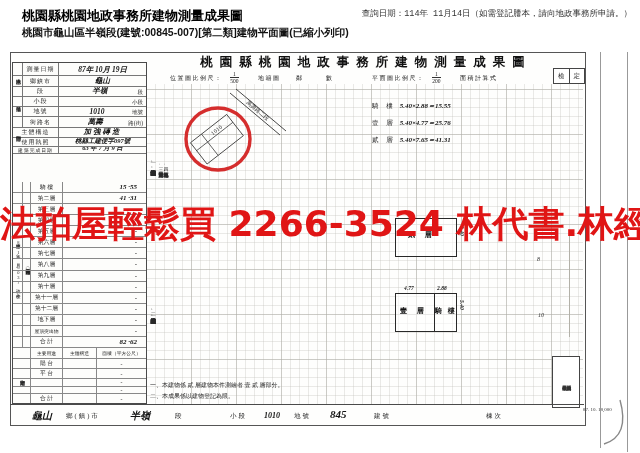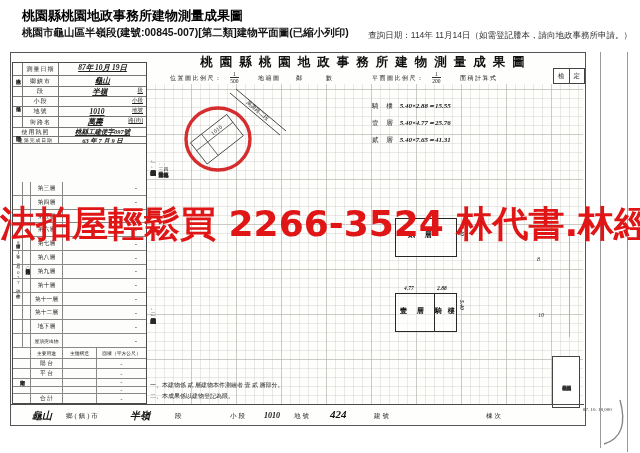--- a/index.html
+++ b/index.html
@@ -2,21 +2,21 @@
 <html><head>
 <meta charset="utf-8">
 <style>
   html,body{margin:0;padding:0;}
   body{width:640px;height:453px;background:#ffffff;position:relative;overflow:hidden;
        font-family:"Liberation Serif","DejaVu Serif",serif;color:#222;}
   .abs{position:absolute;}
   
   .sys-title{left:22px;top:7px;font-family:"Liberation Sans","DejaVu Sans",sans-serif;
              font-weight:700;font-size:13px;color:#000;white-space:nowrap;}
-  .qdate{right:8px;top:30px;font-family:Liberation Sans, sans-serif;
+  .qdate{right:8px;top:8px;font-family:Liberation Mono, monospace;
          font-size:8.5px;color:#333;white-space:nowrap;}
   .doc-line{left:22px;top:26px;font-family:"Liberation Sans","DejaVu Sans",sans-serif;
             font-weight:700;font-size:10.5px;color:#111;white-space:nowrap;}
   
   .form-border{left:10px;top:52px;width:574px;height:372px;border:1px solid #555;background:#fefefd;}
   .grid{left:147px;top:84px;width:436px;height:320px;opacity:.6;pointer-events:none;
     background:
       repeating-linear-gradient(0deg, transparent 0 44px, rgba(120,118,108,.5) 44px 45px),
       repeating-linear-gradient(90deg, transparent 0 44px, rgba(120,118,108,.5) 44px 45px),
       repeating-linear-gradient(0deg, transparent 0 8px, rgba(150,148,138,.33) 8px 9px),
@@ -30,21 +30,21 @@
   .checkbox{left:553px;top:68px;width:30px;height:14px;border:1px solid #444;display:flex;background:#fff;}
   .checkbox div{flex:1;border-right:1px solid #444;font-size:6.5px;display:flex;align-items:center;justify-content:center;}
   .checkbox div:last-child{border-right:none;}
   
   .ltable{left:12px;top:62px;width:135px;height:342px;border:1px solid #4a4a4a;background:#fdfdfb;box-sizing:border-box;}
   .trow{display:flex;border-bottom:1px solid #777;box-sizing:border-box;align-items:stretch;}
   .cA{width:10px;border-right:1px solid #777;box-sizing:border-box;}
   .cL{width:36px;border-right:1px solid #777;box-sizing:border-box;font-size:6px;
       display:flex;align-items:center;justify-content:center;letter-spacing:1px;color:#1c1c1c;white-space:nowrap;overflow:hidden;}
   .cL.wide{width:46px;}
-  .cV{flex:1;display:flex;align-items:flex-start;font-size:7.5px;padding:0 3px;overflow:hidden;text-decoration:underline;}
+  .cV{flex:1;display:flex;align-items:flex-end;font-size:7.5px;padding:0 3px;overflow:hidden;}
   .cV .val{flex:1;text-align:center;}
   .cV .sfx{font-size:5.5px;color:#222;}
   .hand{font-style:italic;font-weight:700;color:#141414;}
   .vtext{writing-mode:vertical-rl;text-orientation:upright;line-height:1;color:#1c1c1c;
          display:flex;align-items:center;justify-content:center;}
   .vlab{position:absolute;font-size:5px;letter-spacing:0;}
   .arearows{position:absolute;left:0;top:119px;width:133px;height:166px;display:flex;flex-direction:column;}
   .arow{flex:1;display:flex;border-bottom:1px solid #888;box-sizing:border-box;}
   .arow .aA{width:18px;border-right:1px solid #888;box-sizing:border-box;}
   .arow .aL{width:32px;border-right:1px solid #888;box-sizing:border-box;font-size:5.8px;
@@ -161,38 +161,54 @@
       </div>
   </div>
   <div class="trow" style="height:11px;">
     <div class="cA"></div>
     <div class="cL">街路名</div>
     <div class="cV">
         <span class="val hand">萬壽</span>
         <span class="sfx">路(街)</span>
       </div>
   </div>
+  <div class="trow" style="height:10px;">
+    <div class="cL wide">主體構造</div>
+    <div class="cV">
+        <span class="val hand" style="letter-spacing:2px;">加強磚造</span>
+      </div>
+  </div>
   <div class="trow" style="height:9px;">
     <div class="cL wide">使用執照</div>
     <div class="cV">
         <span class="val hand" style="font-size:6.5px;">桃縣工建使字097號</span>
       </div>
   </div>
   <div class="trow" style="height:7px;">
     <div class="cL wide" style="font-size:4.8px;">建築完成日期</div>
     <div class="cV">
         <span class="val hand" style="font-size:6.5px;">63 年 7 月 9 日</span>
       </div>
   </div>
 
   <div class="vlab vtext" style="left:0;top:119px;width:9px;height:166px;font-size:4.5px;">申請書87年10月 6037號 收件</div>
   <div class="vlab vtext" style="left:9px;top:119px;width:9px;height:166px;border-left:1px solid #888;">建物面積（平方公尺）</div>
   <div class="arearows">
     <div class="arow">
         <div class="aA"></div>
+        <div class="aL">騎 樓</div>
+        <div class="aV hand">15 ·55</div>
+      </div>
+    <div class="arow">
+        <div class="aA"></div>
+        <div class="aL">第二層</div>
+        <div class="aV hand">41 ·31</div>
+      </div>
+    <div class="arow">
+        <div class="aA"></div>
         <div class="aL">第三層</div>
         <div class="aV">-</div>
       </div>
     <div class="arow">
         <div class="aA"></div>
         <div class="aL">第四層</div>
         <div class="aV">-</div>
       </div>
     <div class="arow">
         <div class="aA"></div>
@@ -236,20 +252,25 @@
       </div>
     <div class="arow">
         <div class="aA"></div>
         <div class="aL">地下層</div>
         <div class="aV">-</div>
       </div>
     <div class="arow">
         <div class="aA"></div>
         <div class="aL" style="font-size:4.8px;">屋頂突出物</div>
         <div class="aV">-</div>
+      </div>
+    <div class="arow">
+        <div class="aA"></div>
+        <div class="aL">合 計</div>
+        <div class="aV hand">82 ·62</div>
       </div>
   </div>
 
   <div class="vlab vtext" style="left:0;top:285px;width:18px;height:55px;font-size:5px;">附屬建物</div>
   <div class="annex">
     <div class="nxh">
       <div class="nx1"></div>
       <div class="nx2">主要用途</div>
       <div class="nx3">主體構造</div>
       <div class="nx4">面積（平方公尺）</div>
@@ -340,21 +361,21 @@
 </div>
 
 <div class="abs bbar">
   <span class="bhand" style="left:22px;font-size:10px;">龜山</span>
   <span class="blab" style="left:56px;">鄉(鎮)市</span>
   <span class="bhand" style="left:120px;font-size:10px;">半嶺</span>
   <span class="blab" style="left:165px;">段</span>
   <span class="blab" style="left:220px;">小段</span>
   <span class="bhand" style="left:254px;font-size:8px;top:6px;">1010</span>
   <span class="blab" style="left:284px;">地號</span>
-  <span class="bhand" style="left:320px;font-size:11px;top:3px;">424</span>
+  <span class="bhand" style="left:320px;font-size:11px;top:3px;">845</span>
   <span class="blab" style="left:364px;">建號</span>
   <span class="blab" style="left:476px;">棟次</span>
 </div>
 <div class="abs pcode">87. 10. 18,000</div>
 
 <div class="abs edge" style="left:600px;top:52px;height:396px;"></div>
 <div class="abs edge" style="left:627px;top:52px;height:400px;"></div>
 <svg class="abs" style="left:596px;top:398px;" width="36" height="48" viewBox="0 0 36 48">
   <path d="M8 46 Q34 38 24 2" fill="none" stroke="#888" stroke-width="1.4"></path>
 </svg>

